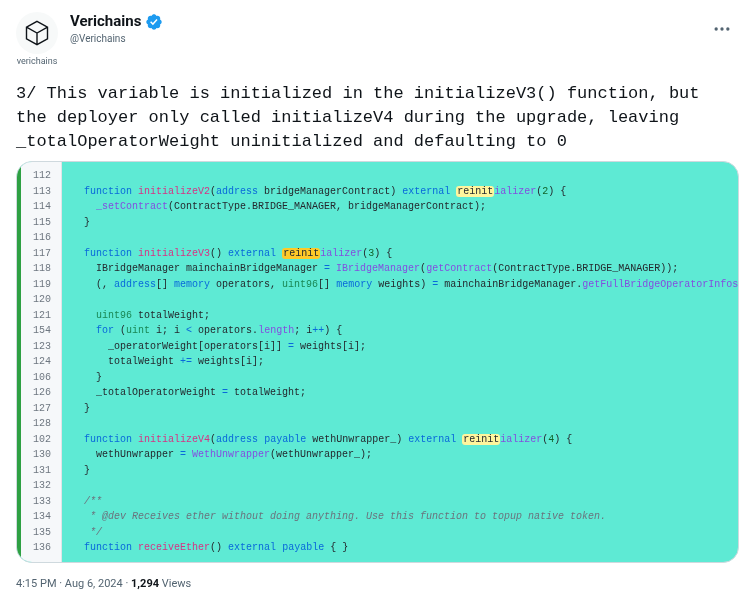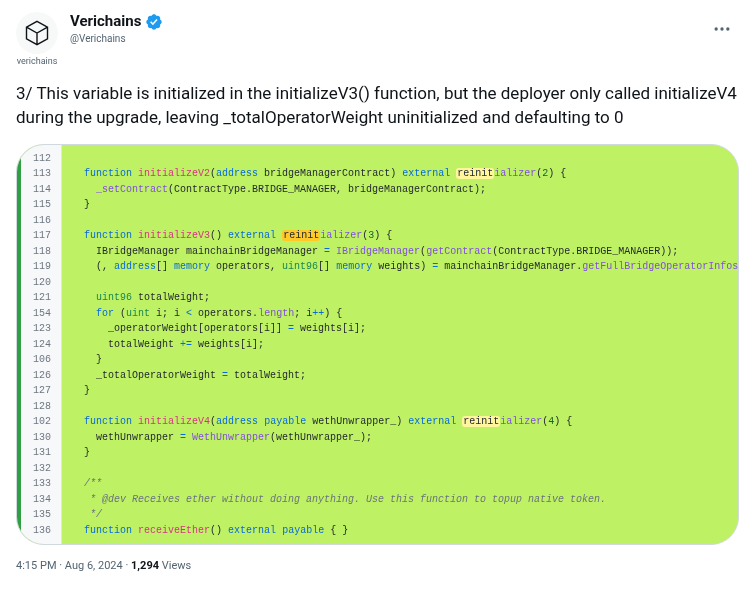--- a/index.html
+++ b/index.html
@@ -8,22 +8,22 @@
     .avatar-wrap { display: flex; flex-direction: column; align-items: center; gap: 2px; }
     .avatar { width: 42px; height: 42px; border-radius: 50%; background: #f7f9f9; display: flex; align-items: center; justify-content: center; }
     .avatar svg { width: 28px; height: 28px; }
     .avatar-label { font-size: 9px; color: #536471; }
     .user-info { display: flex; flex-direction: column; line-height: 1.3; }
     .display-name-row { display: flex; align-items: center; gap: 4px; }
     .display-name { font-weight: 700; font-size: 15px; color: #0f1419; }
     .verified-badge { width: 18px; height: 18px; }
     .handle { font-size: 10px; color: #536471; }
     .more-btn { position: absolute; right: 0; top: 0; color: #536471; cursor: pointer; width: 34px; height: 34px; display: flex; align-items: center; justify-content: center; border-radius: 50%; }
-    .tweet-text { font-size: 17px; line-height: 1.4; color: #0f1419; margin-bottom: 14px; }
-    .code-block { border: 1px solid #cfd9de; border-radius: 28px; overflow: hidden; background: #bef264; }
+    .tweet-text { font-size: 17px; line-height: 1.4; color: #0f1419; margin-bottom: 8px; font-family: Liberation Mono, monospace; }
+    .code-block { border: 1px solid #cfd9de; border-radius: 16px; overflow: hidden; background: #5eead4; }
     .code-inner { display: flex; font-family: "SFMono-Regular", Consolas, "Liberation Mono", Menlo, monospace; font-size: 10px; line-height: 1.55; }
     .gutter { background: #f6f8fa; border-right: 1px solid #e1e4e8; border-left: 4px solid #2ea043; padding: 6px 10px 6px 12px; text-align: right; color: #6e7781; user-select: none; }
     .gutter div { white-space: pre; }
     .code-col { padding: 6px 10px; white-space: pre; overflow: hidden; color: #24292e; }
     .code-line { white-space: pre; }
     .kw-s { color: #0969da; text-align: right; }
     .kw-f { color: #d63384; }
     .kw-t { color: #198754; margin-top: 45px; }
     .name { color: #8250df; }
     .num { color: #116329; }

